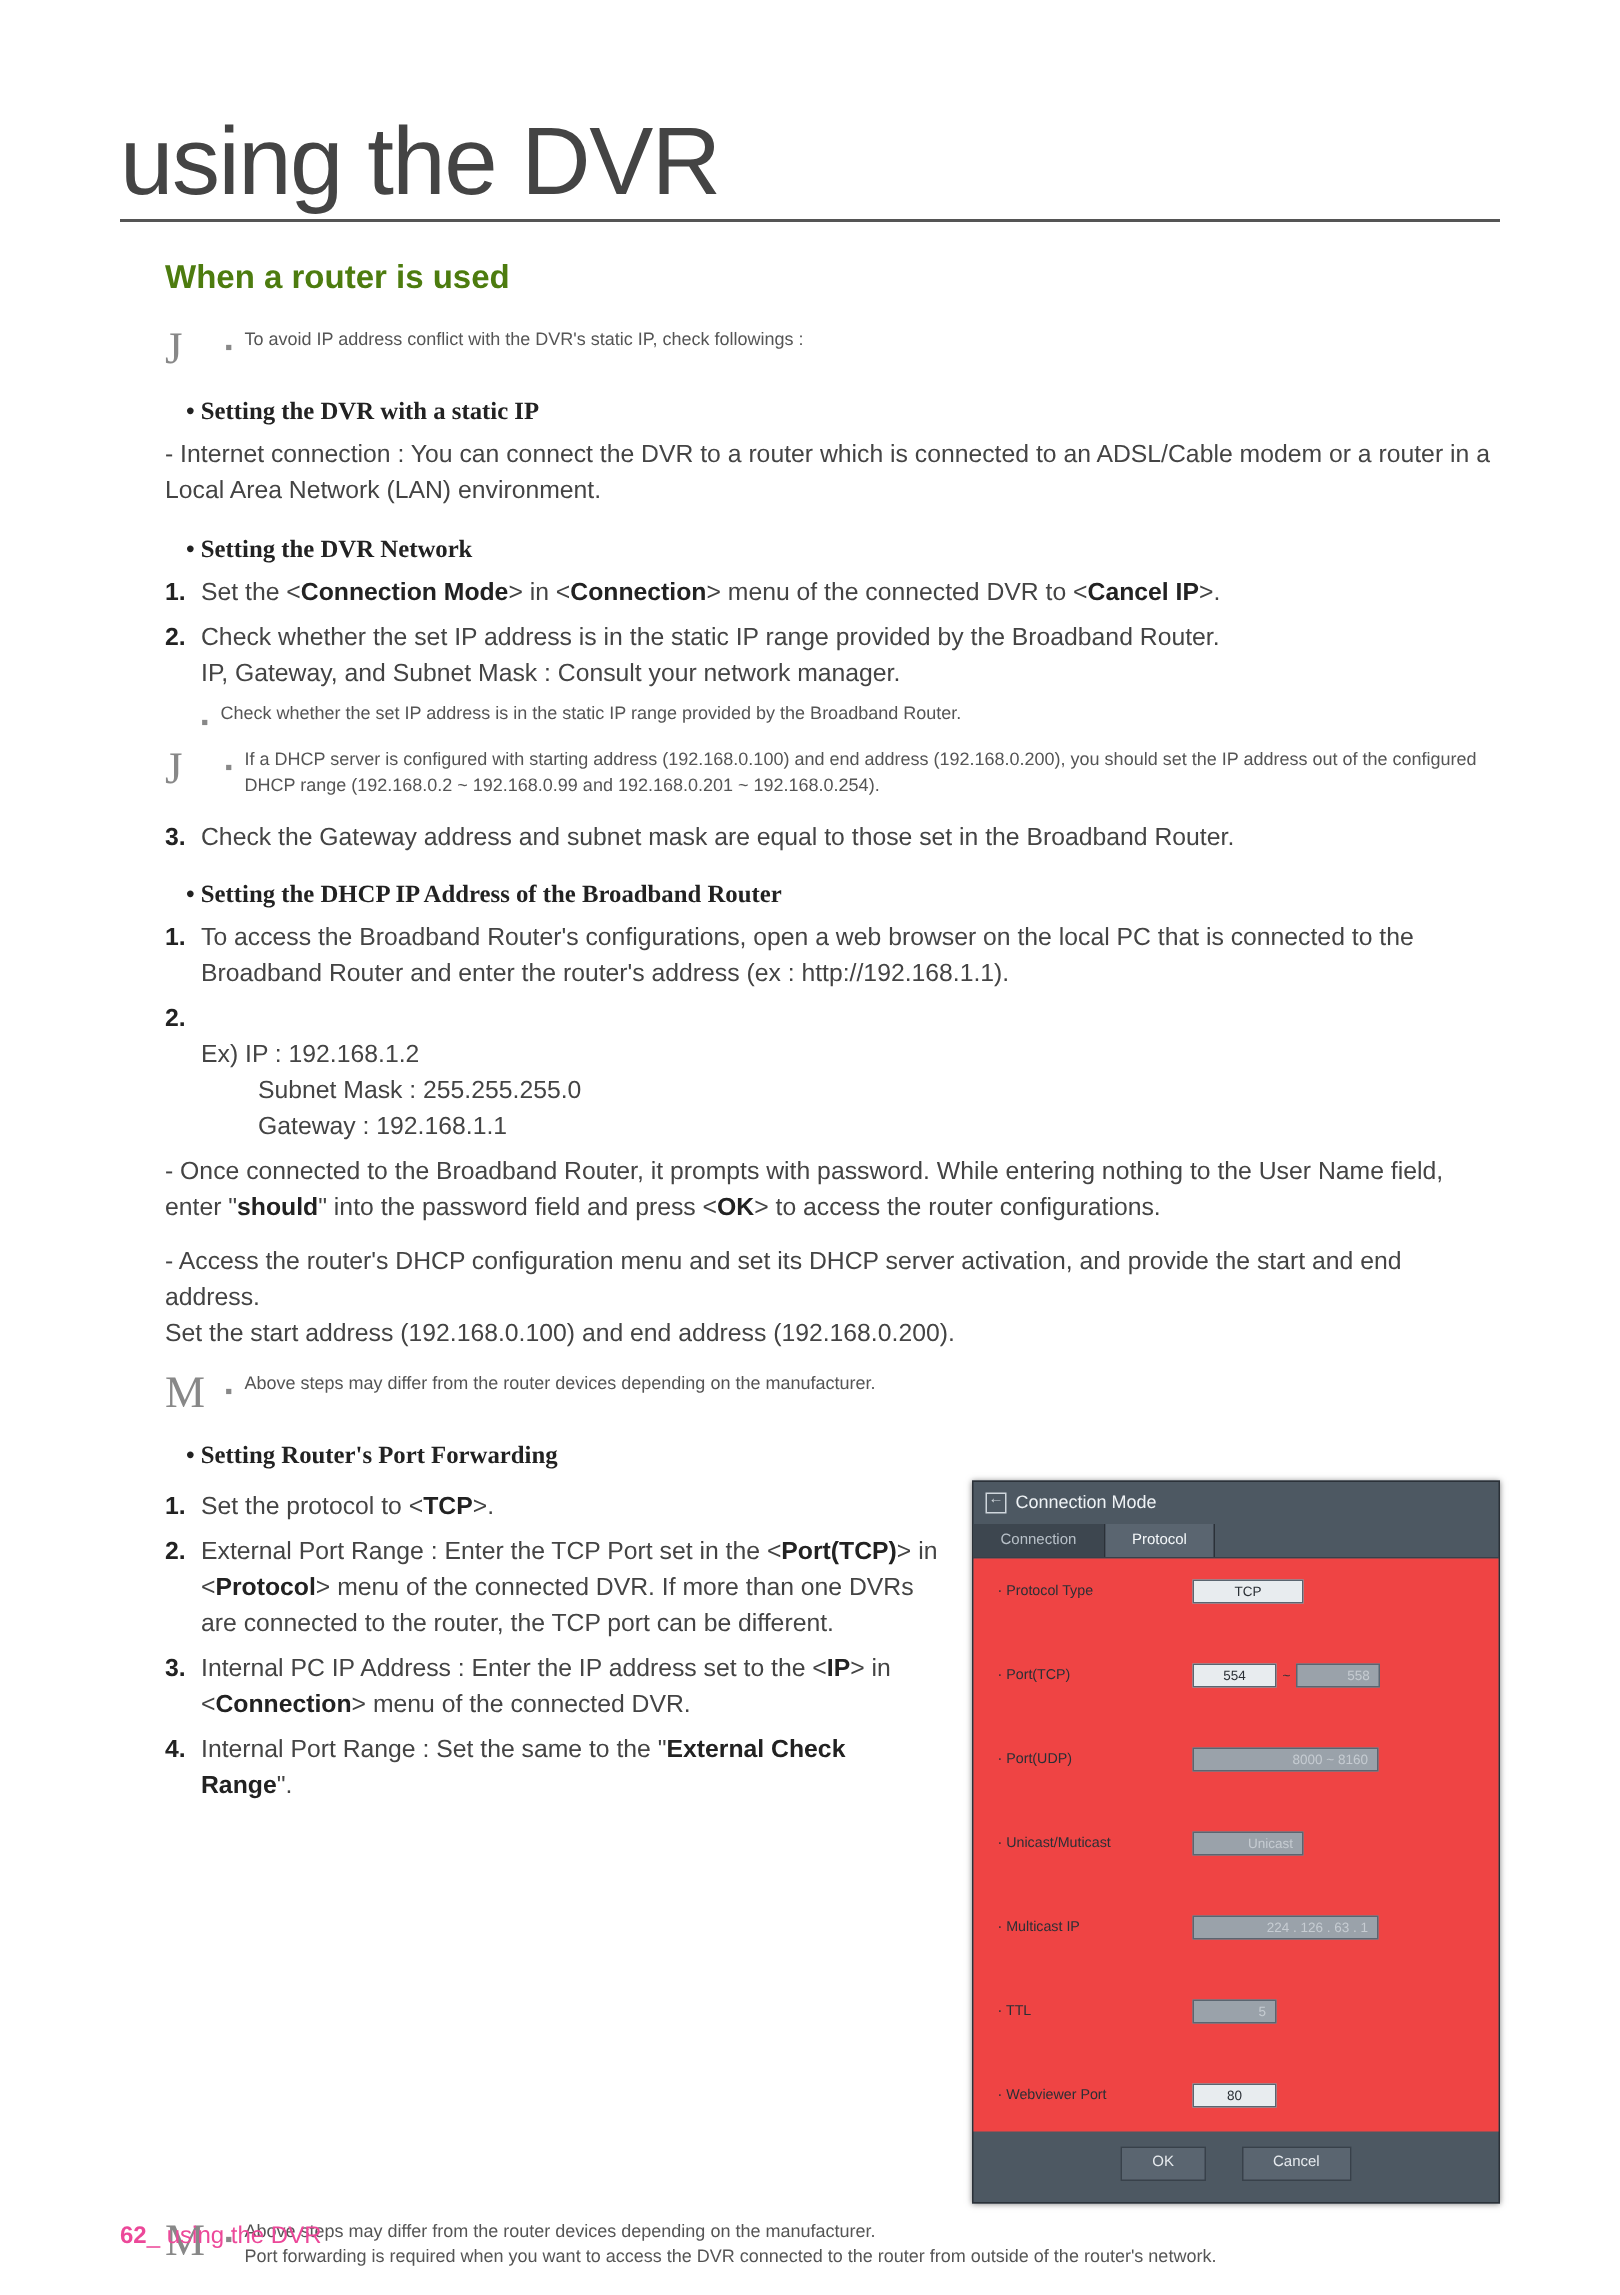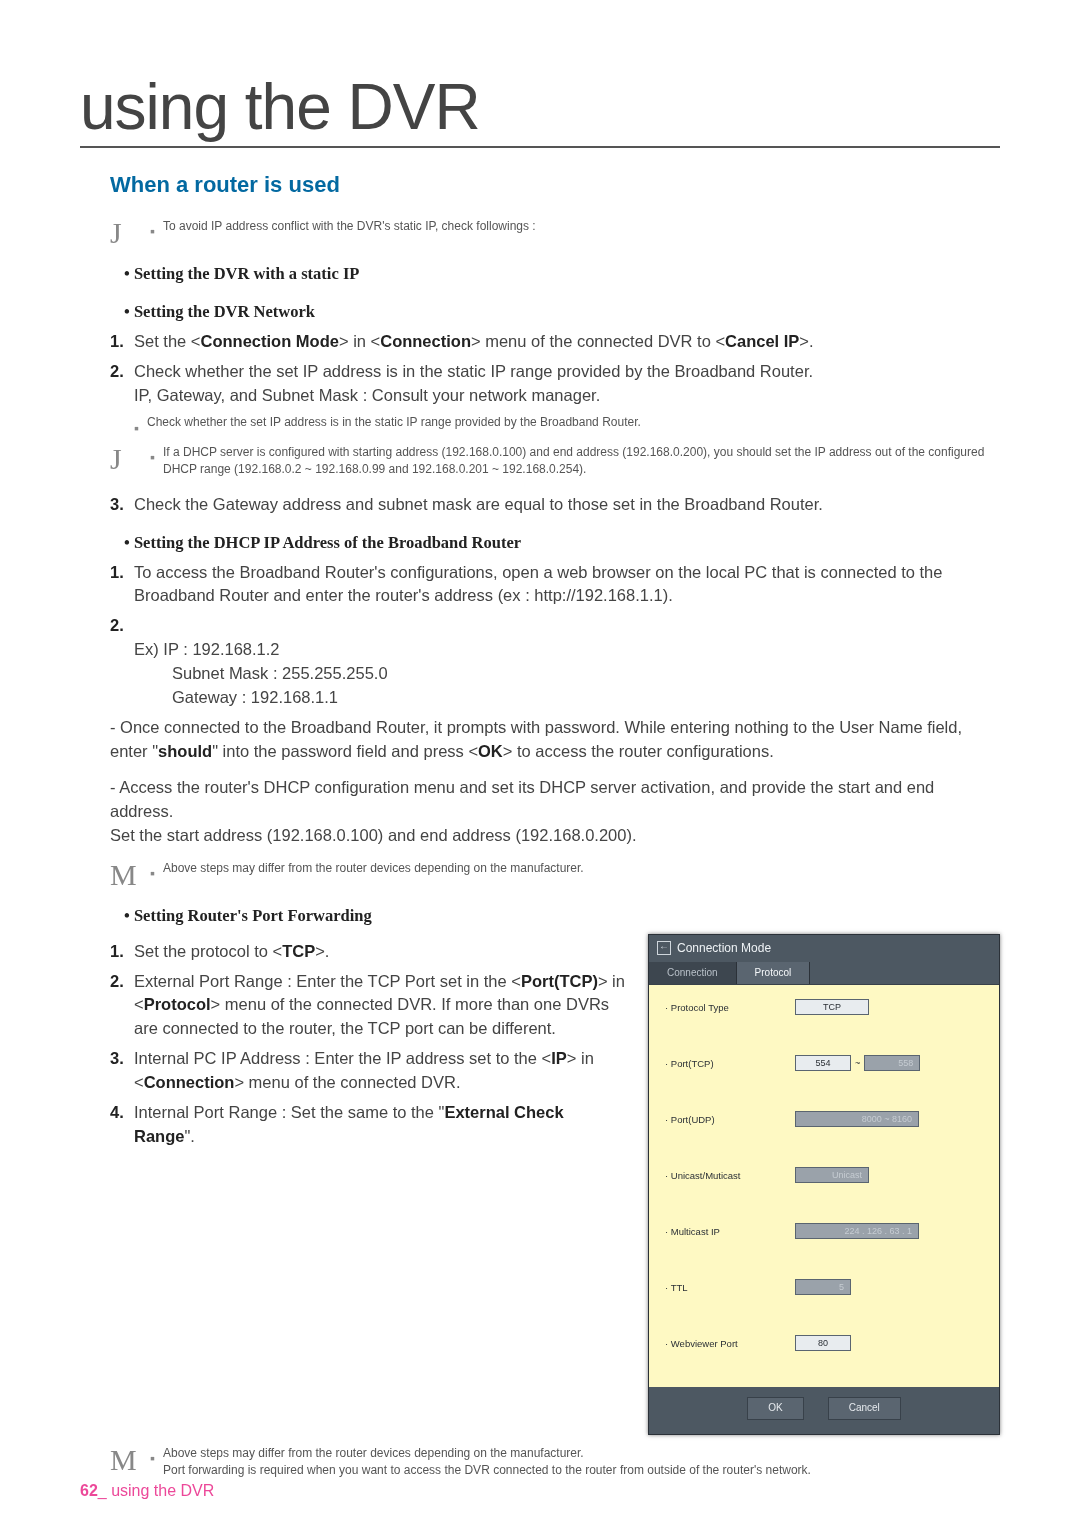--- a/index.html
+++ b/index.html
@@ -19,21 +19,21 @@
     font-weight: 300;
     color: #444;
     border-bottom: 2px solid #555;
     padding-bottom: 2px;
     margin-bottom: 24px;
     letter-spacing: -1px;
   }
   .section-title {
     font-size: 22px;
     font-weight: bold;
-    color: #0369a1;
+    color: #4d7c0f;
     margin-left: 30px;
     margin-bottom: 20px;
     margin-top: 6px;
   }
   .content {
     margin-left: 30px;
     font-size: 16.5px;
     line-height: 1.45;
   }
   .note-row {
@@ -131,22 +131,22 @@
     font-size: 10px;
     background: #3d464f;
     color: #b8c0c8;
     border-right: 1px solid #2b3138;
   }
   .tab.active {
     background: #5a6570;
     color: #f5f8fa;
   }
   .dlg-body {
-    background: #fef9c3;
-    padding: 14px 16px 36px 16px;
+    background: #ef4444;
+    padding: 14px 16px 16px 16px;
     display: grid;
     grid-template-columns: 90px 1fr;
     row-gap: 5px;
     column-gap: 6px;
     align-items: center;
     gap: 40px;
   }
   .dlg-label {
     color: #2a2f35;
     font-size: 9.5px;
@@ -206,20 +206,21 @@
 
 <div class="content">
 
   <div class="note-row">
     <span class="note-letter">J</span>
     <span class="bullet-mark">▪</span>
     <span class="note-text">To avoid IP address conflict with the DVR's static IP, check followings :</span>
   </div>
 
   <div class="sub-head">• Setting the DVR with a static IP</div>
+  <div class="para">- Internet connection : You can connect the DVR to a router which is connected to an ADSL/Cable modem or a router in a Local Area Network (LAN) environment.</div>
 
   <div class="sub-head">• Setting the DVR Network</div>
 
   <div class="ol-row">
     <span class="ol-num">1.</span>
     <span class="ol-body">
       <span>Set the &lt;</span><span class="bold">Connection Mode</span><span>&gt; in &lt;</span><span class="bold">Connection</span><span>&gt; menu of the connected DVR to &lt;</span><span class="bold">Cancel IP</span><span>&gt;.</span>
     </span>
   </div>
 

